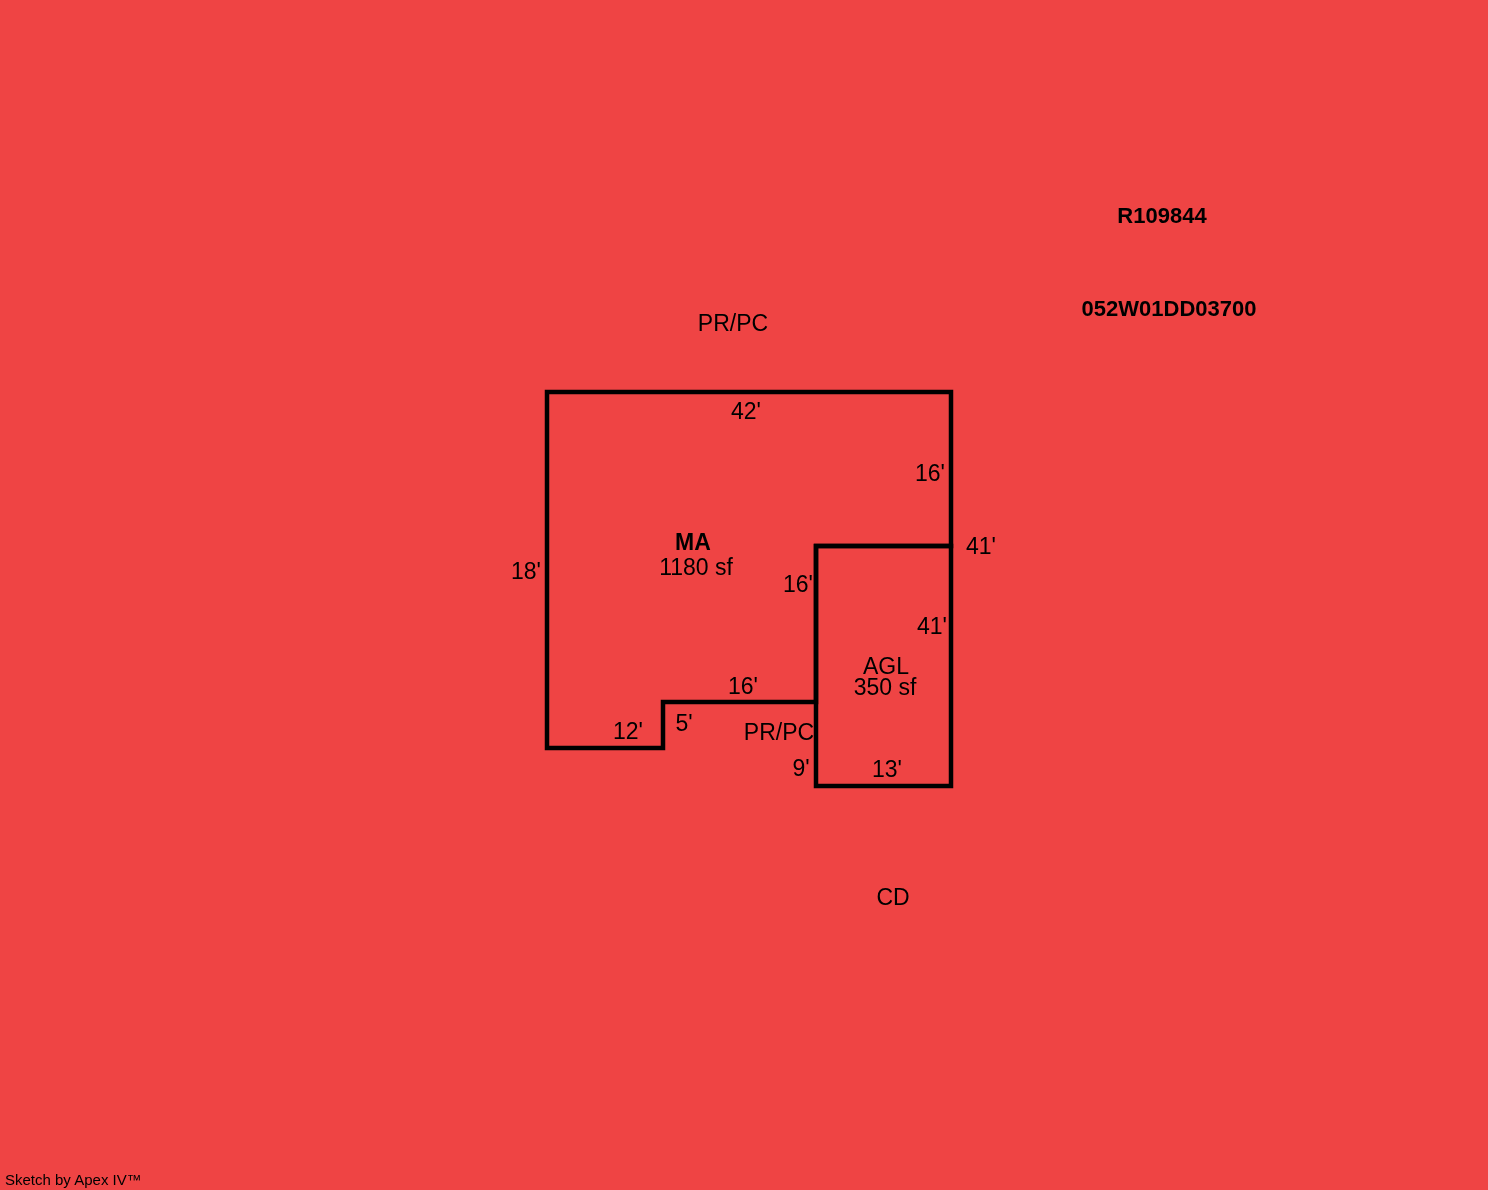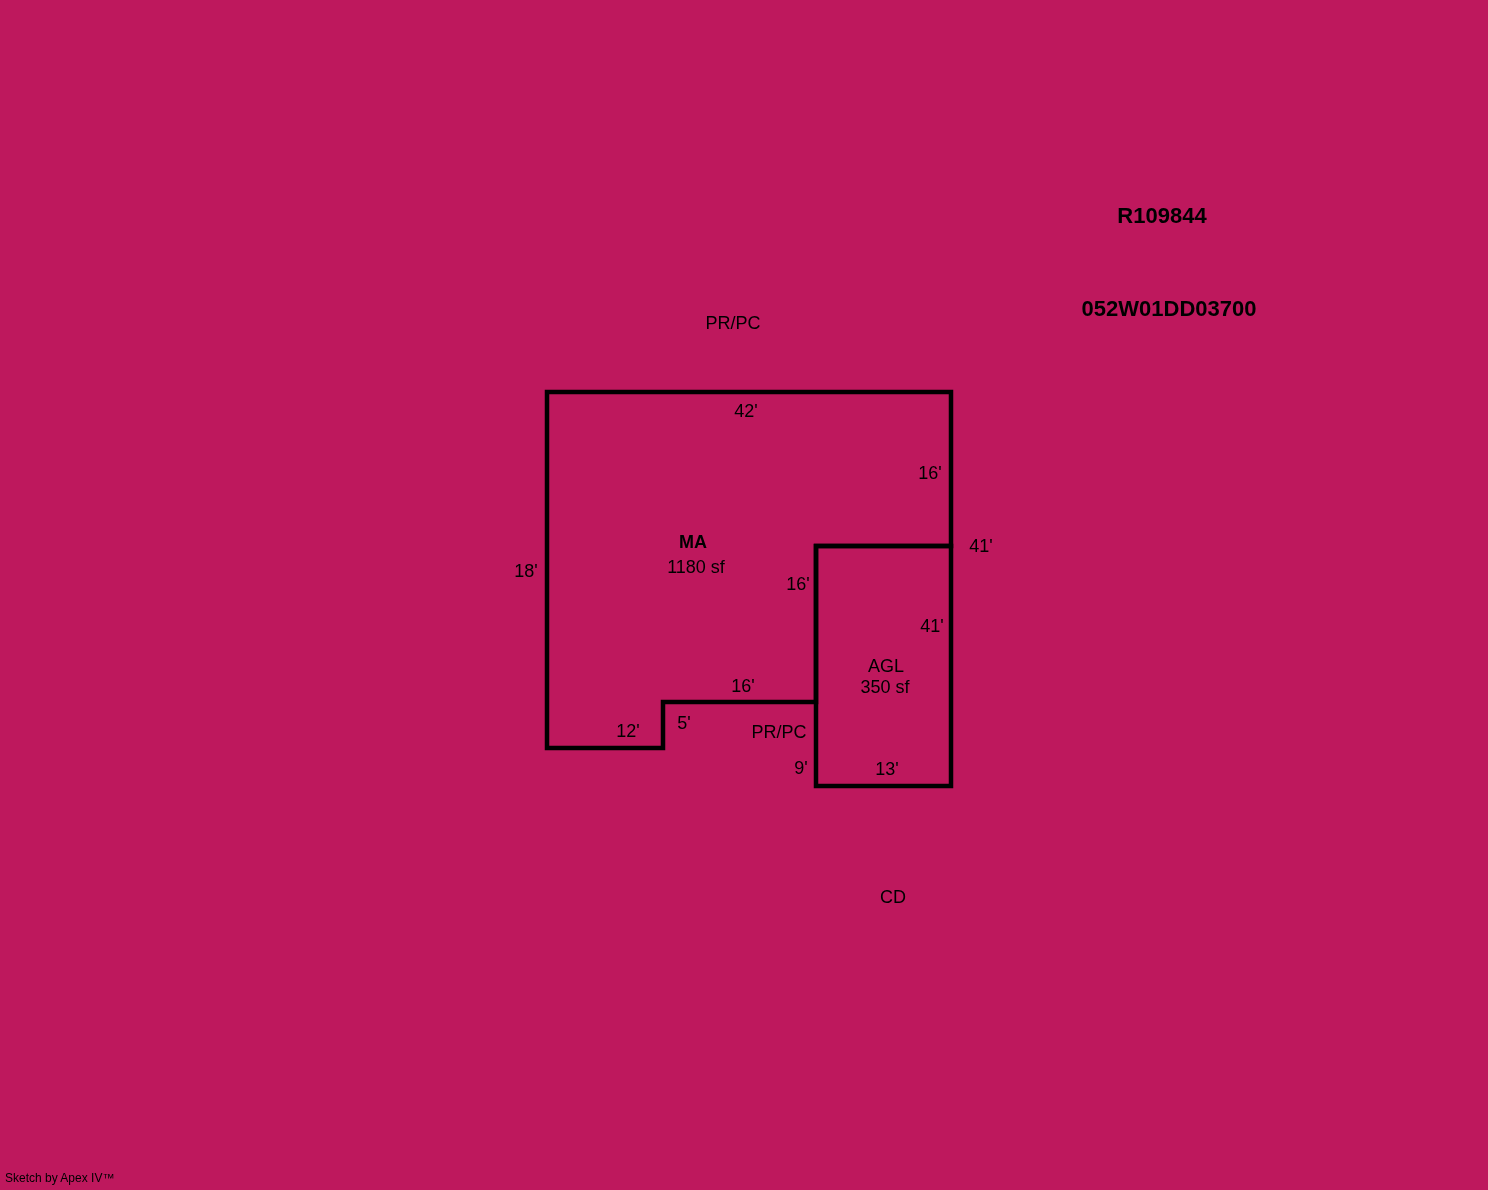--- a/index.html
+++ b/index.html
@@ -4,47 +4,47 @@
 <style>
   html, body {
     margin: 0;
     padding: 0;
     background: #ffffff;
   }
   #canvas {
     position: relative;
     width: 1488px;
     height: 1190px;
-    background: #be185d;
+    background: #ef4444;
     font-family: "Liberation Sans", "DejaVu Sans", sans-serif;
     color: #000000;
     overflow: hidden;
   }
   #outline-svg {
     position: absolute;
     left: 0;
     top: 0;
   }
   .lbl {
     position: absolute;
     transform: translate(-50%, -50%);
-    font-size: 18px;
+    font-size: 23px;
     line-height: 1;
     white-space: nowrap;
     color: #000000;
   }
   .lbl-bold {
     font-weight: bold;
     font-size: 22px;
   }
   .footer-credit {
     position: absolute;
     left: 5px;
     top: 1171px;
-    font-size: 12px;
+    font-size: 15px;
     line-height: 1.2;
     white-space: nowrap;
     color: #000000;
   }
 </style>
 </head>
 <body>
 
 <div id="canvas">
 

